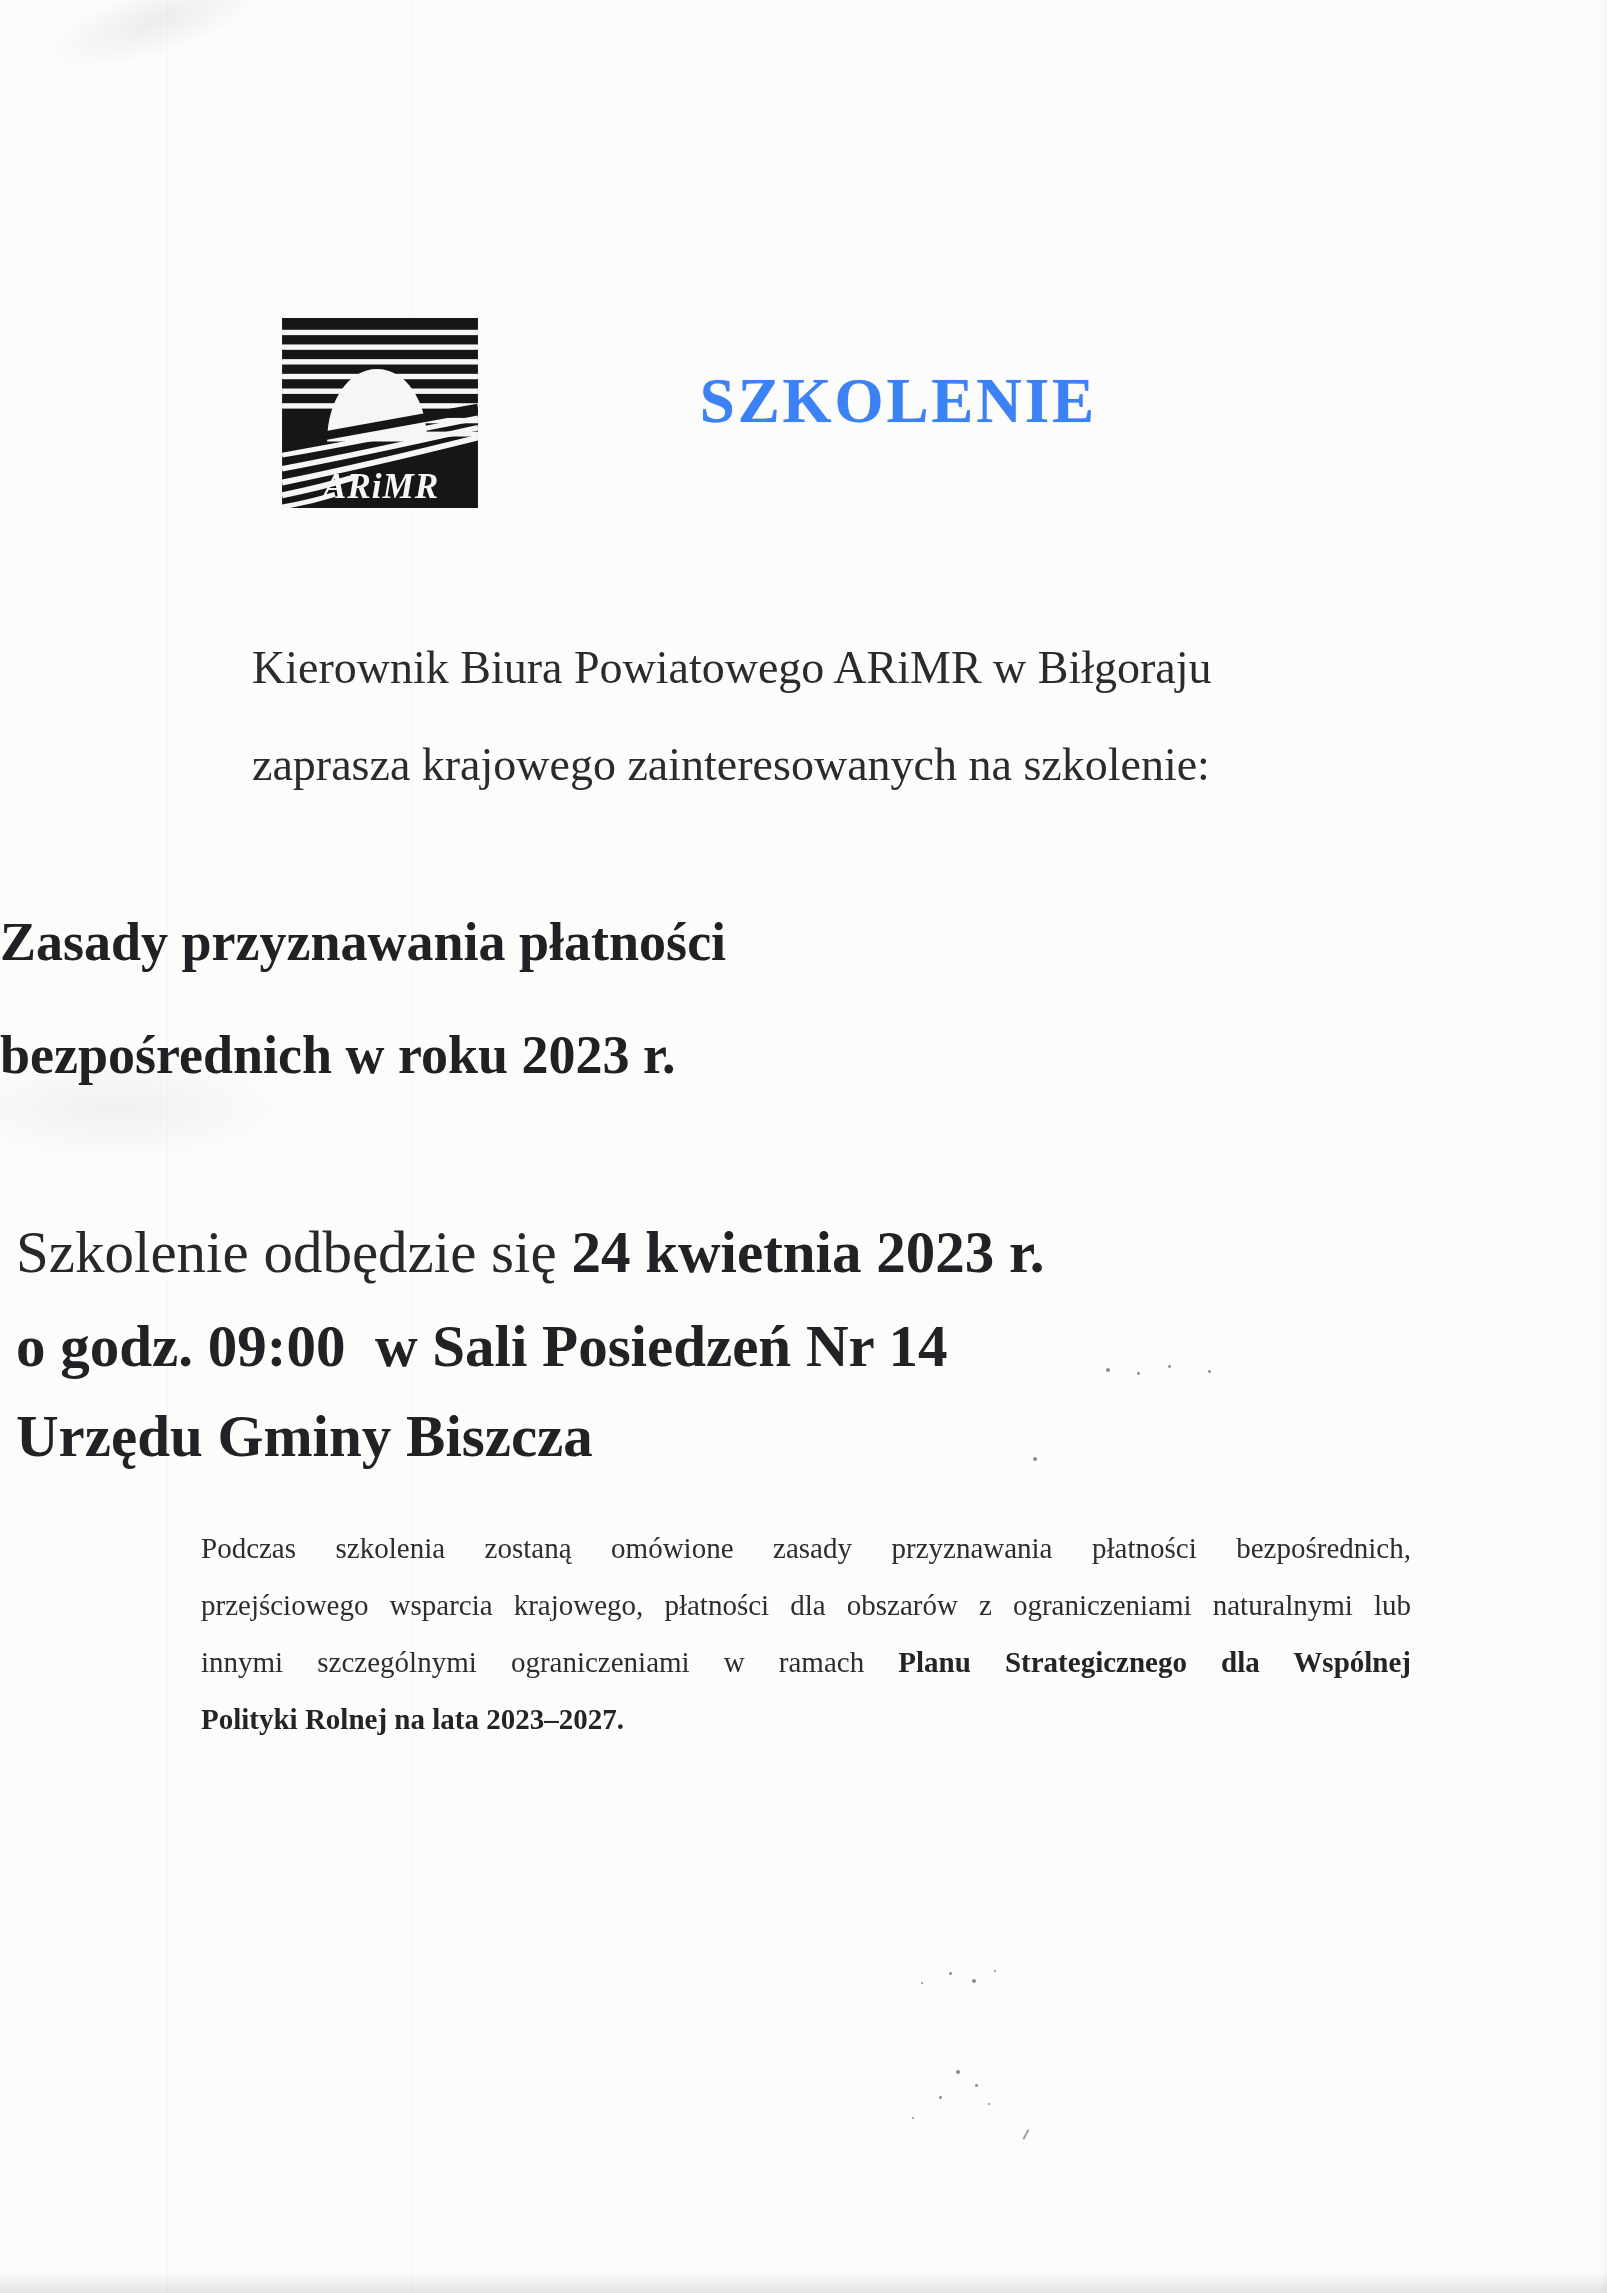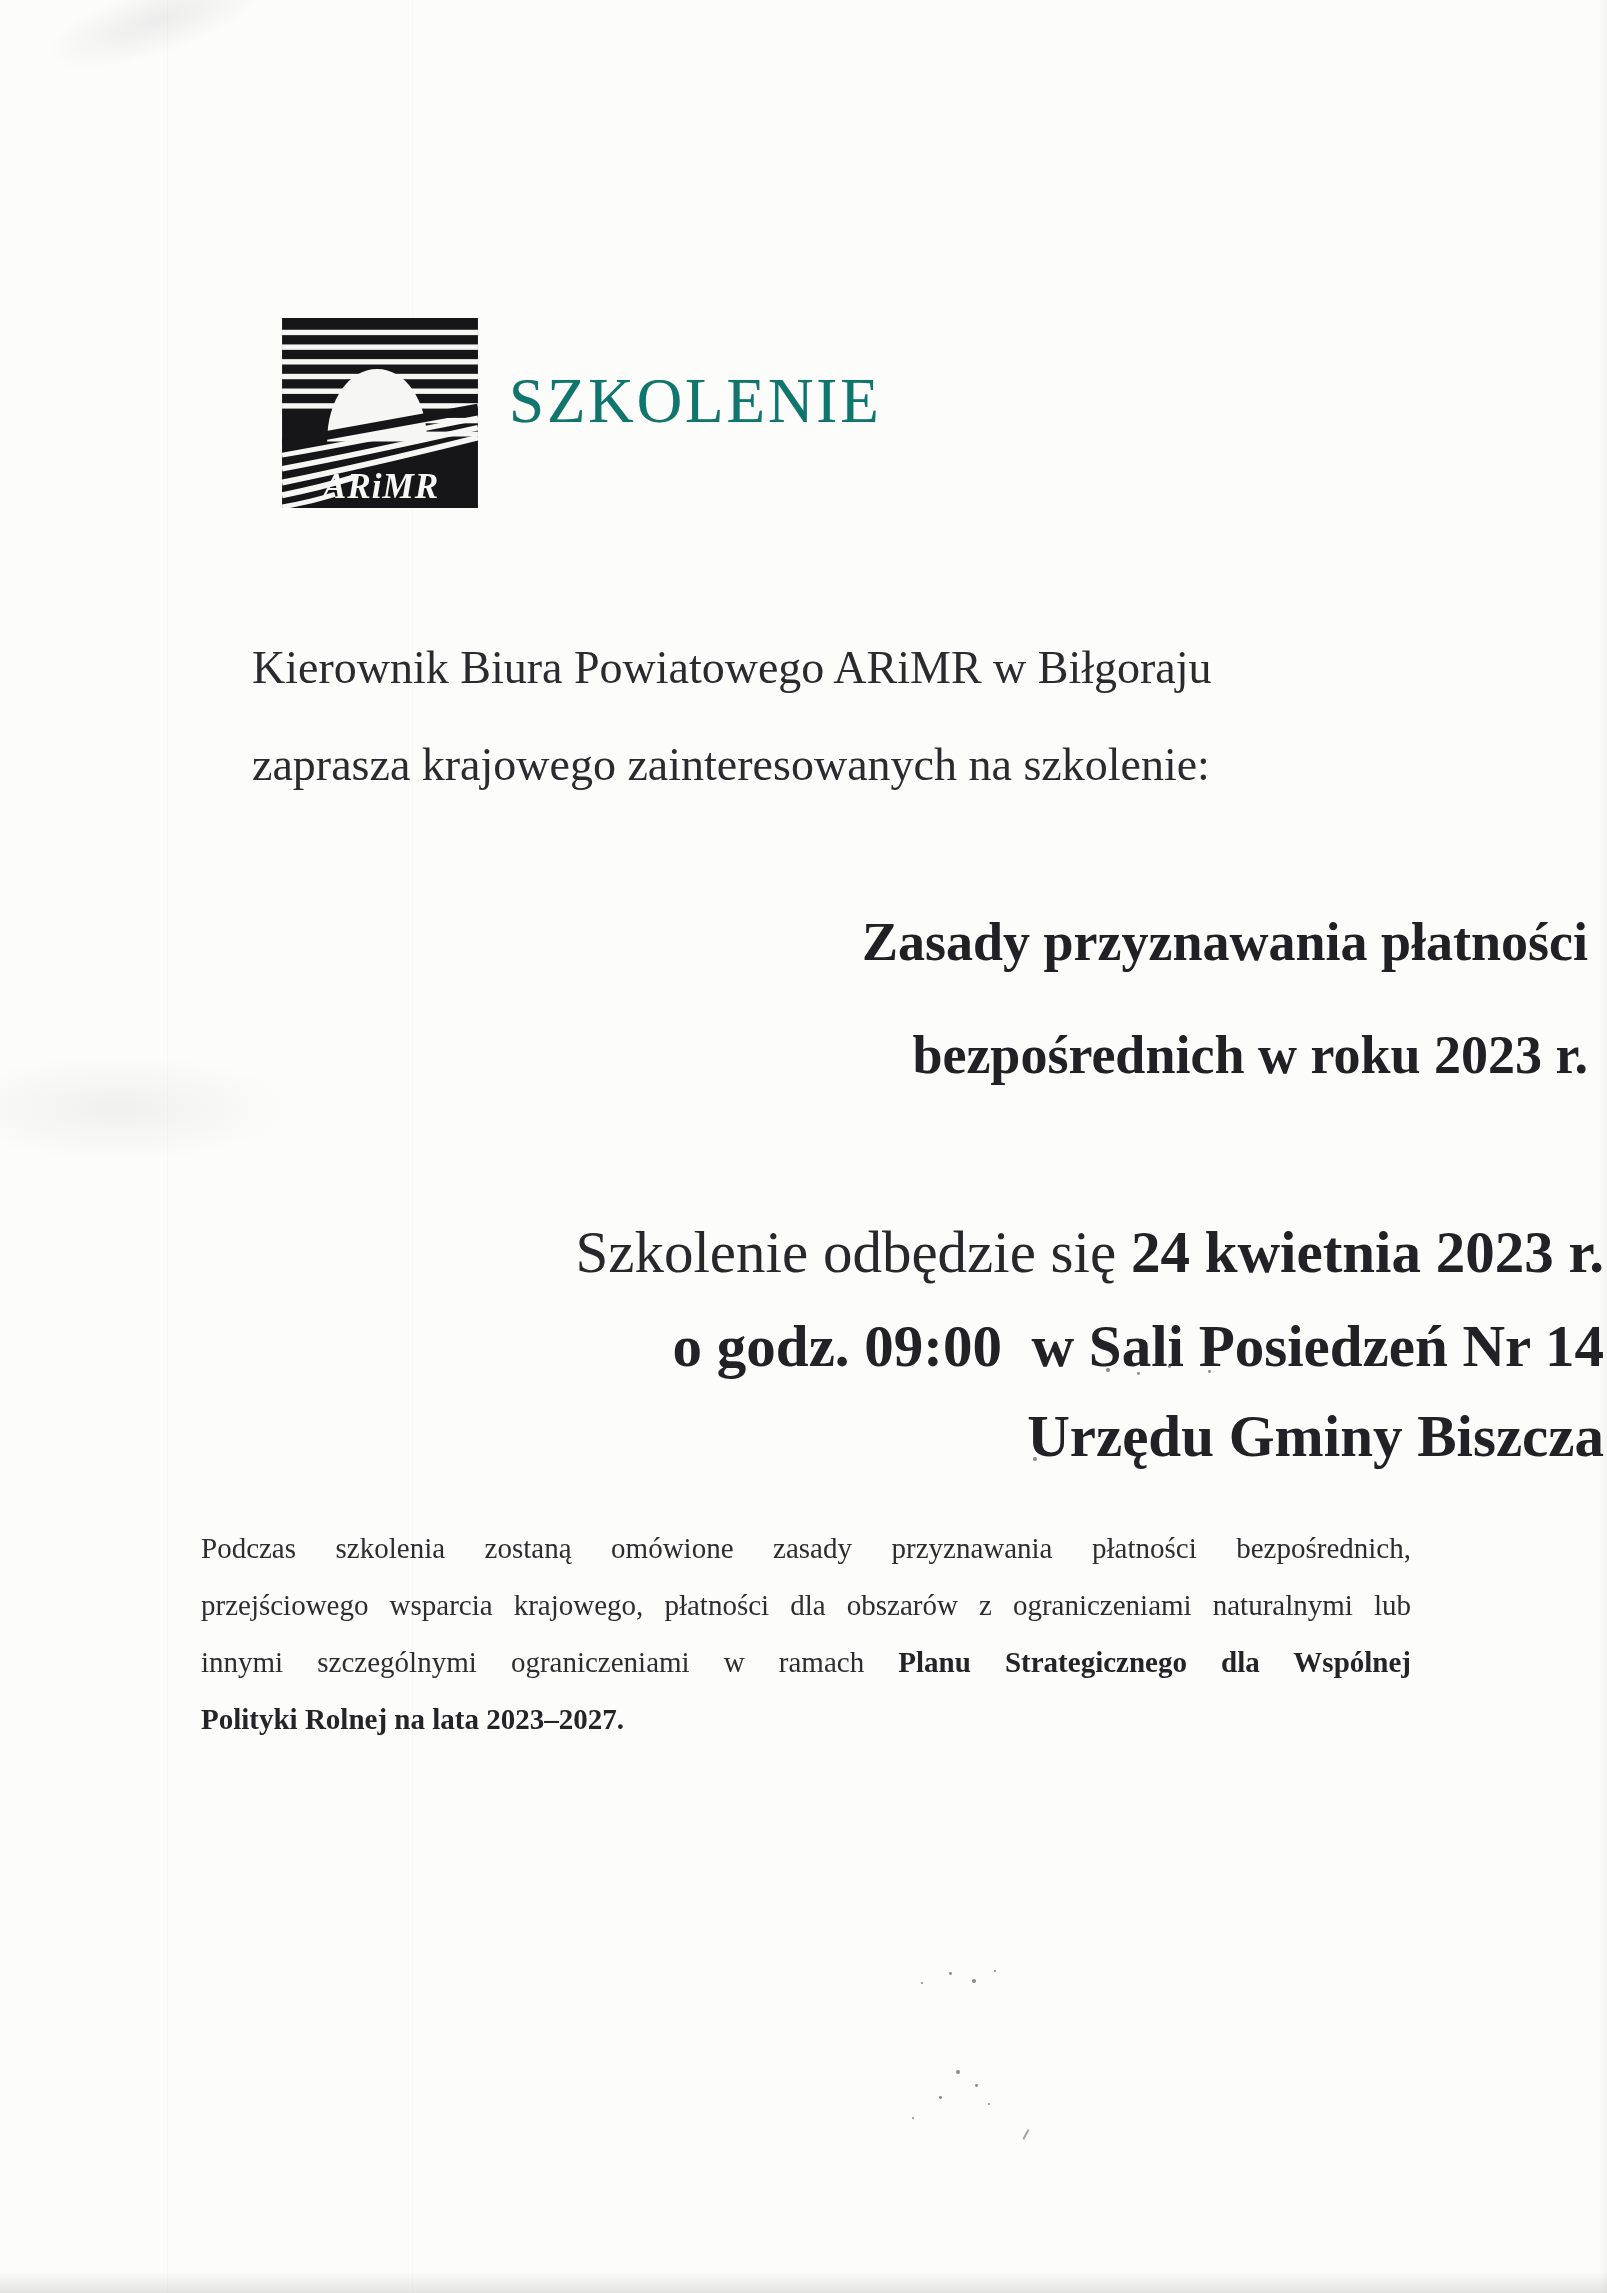--- a/index.html
+++ b/index.html
@@ -26,32 +26,32 @@
   .streak{position:absolute;top:0;width:1px;height:100%;background:rgba(0,0,0,.02);}
   .speck{position:absolute;background:rgba(45,45,50,.55);border-radius:50%;}
   .mark-check{position:absolute;width:2px;height:10.8px;background:rgba(70,70,75,.5);transform:rotate(28deg);}
 
   
   .logo{position:absolute;left:282px;top:318px;width:196px;height:140px;}
 
   
   .doc-title{
     position:absolute;left:509px;top:370px;width:588px;
-    font-size:63px;font-weight:normal;letter-spacing:2.9px;
-    text-align:left;line-height:1;color:#0f766e;
+    font-size:63px;font-weight:bold;letter-spacing:2.9px;
+    text-align:right;line-height:1;color:#3b82f6;
     text-shadow:0 0 1px rgba(40,40,45,.35);
   }
   .intro-line{
     position:absolute;left:252px;
     font-size:46px;line-height:1;white-space:nowrap;color:#2b2b2f;
   }
   .intro-1{top:645px;}
   .intro-2{top:742px;}
   .center-line{
-    position:absolute;left:0;width:1588px;text-align:right;
+    position:absolute;left:0;width:1588px;text-align:left;
     line-height:1;white-space:nowrap;
   }
   .topic{font-size:54px;font-weight:bold;color:#212125;}
   .topic-1{top:915px;}
   .topic-2{top:1028px;}
   .sched{font-size:59px;color:#28282c;padding-left:16px;}
   .sched b{font-weight:bold;color:#222226;}
   .sched-1{top:1223px;}
   .sched-2{top:1317px;font-weight:bold;color:#222226;}
   .sched-3{top:1407px;font-weight:bold;color:#222226;}

